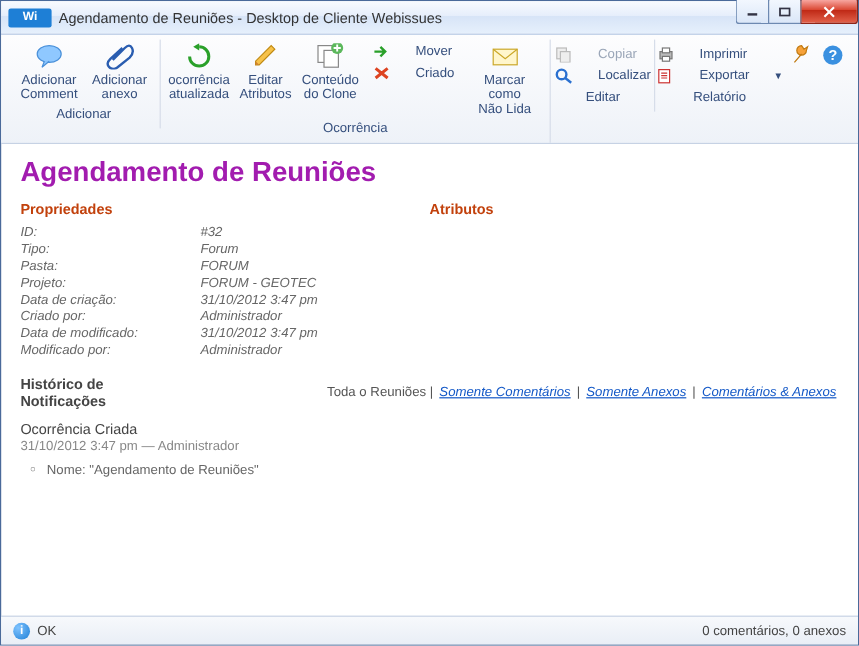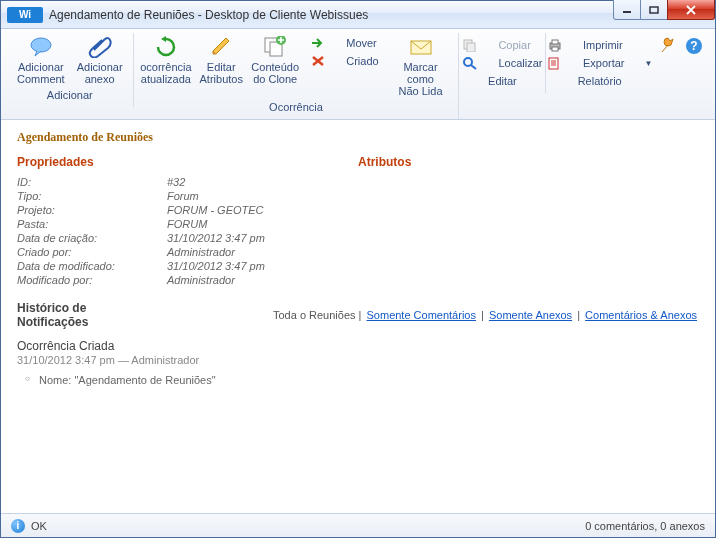--- a/index.html
+++ b/index.html
@@ -76,31 +76,31 @@
   .tb-btn .lbl { font-size:11px; line-height:12px; margin-top:2px; }
   .tb-mid { display:flex; flex-direction:column; gap:2px; padding:2px 4px; }
   .tb-mid .mbtn { display:flex; align-items:center; gap:20px; color:#354f7d; font-size:11px; padding:1px 4px;}
   .tb-mid .mbtn.dim { color:#9aa6b8; }
   .grp-label { font-size:11px; color:#354f7d; padding:2px 0 4px; text-align:center; width:100%; }
   .content {
     flex:1; overflow:auto; padding:10px 16px 8px;
     font-family: Verdana, Geneva, sans-serif;
     color:#555;
   }
-  .content h1 { font-size:12px; font-weight:bold; color:#a16207; margin-bottom:10px;font-family:Liberation Serif, serif; }
+  .content h1 { font-size:23px; font-weight:bold; color:#a21caf; margin-bottom:10px; }
   .section-row { display:flex; }
   .section-col { flex:1; }
   .section-col h2 { font-size:12px; font-weight:bold; color:#c2410c; margin-bottom:6px; }
   .prop-table { font-size:11px; color:#666;font-style:italic; }
   .prop-table .row { display:flex; padding:1px 0; }
   .prop-table .k { width:150px; }
   .hist-head { display:flex; justify-content:space-between; align-items:center; margin-top:14px;}
   .hist-head h2 { font-size:12px; font-weight:bold; color:#444; line-height:14px; }
   .filters { font-size:11px; color:#555; }
-  .filters a { color:#1358c7; text-decoration:underline; margin:0 2px; }
+  .filters a { color:#1358c7; text-decoration:underline; margin:0 2px;font-style:italic; }
   .event { margin-top:10px; }
   .event .ev-title { font-size:12px; font-weight:normal; color:#444; }
   .event .ev-meta { font-size:11px; color:#888; margin-top:1px; }
   .event .ev-body { font-size:11px; color:#666; margin-top:8px; padding-left:22px; position:relative;}
   .event .ev-body::before { content:"○"; position:absolute; left:8px; top:0; font-size:8px; color:#777;}
   .statusbar {
     height:24px; border-top:1px solid #c6d2e4;
     background:linear-gradient(to bottom,#f7f9fc,#e9eef6);
     display:flex; align-items:center; padding:0 10px;
     font-size:11px; color:#444; justify-content:space-between;
@@ -293,26 +293,26 @@
         <div class="prop-table">
           <div class="row">
               <div class="k">ID:</div>
               <div>#32</div>
             </div>
           <div class="row">
               <div class="k">Tipo:</div>
               <div>Forum</div>
             </div>
           <div class="row">
+              <div class="k">Pasta:</div>
+              <div>FORUM</div>
+            </div>
+          <div class="row">
               <div class="k">Projeto:</div>
               <div>FORUM - GEOTEC</div>
-            </div>
-          <div class="row">
-              <div class="k">Pasta:</div>
-              <div>FORUM</div>
             </div>
           <div class="row">
               <div class="k">Data de criação:</div>
               <div>31/10/2012 3:47 pm</div>
             </div>
           <div class="row">
               <div class="k">Criado por:</div>
               <div>Administrador</div>
             </div>
           <div class="row">

